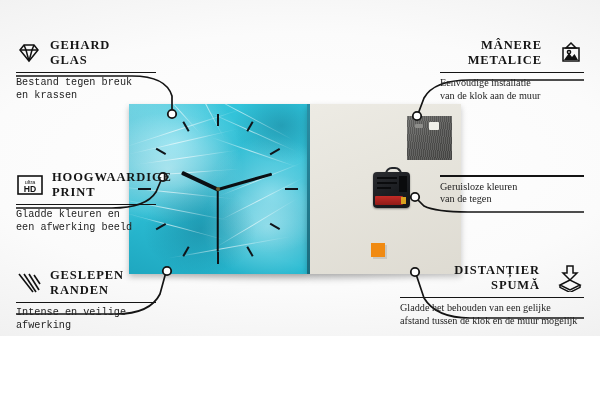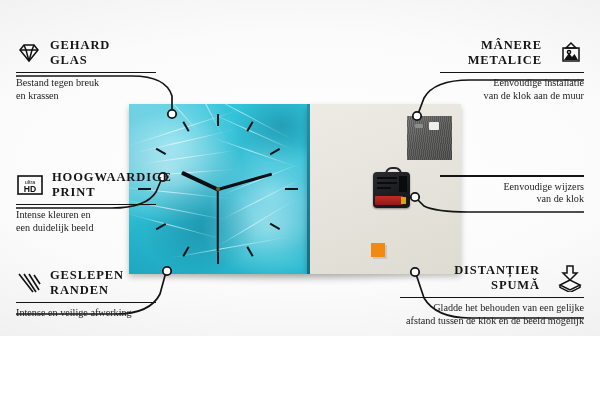--- a/index.html
+++ b/index.html
@@ -94,24 +94,24 @@
   .co-title{
     font-family:"Liberation Serif",serif;font-weight:bold;
     font-size:12.5px;letter-spacing:.9px;color:#151515;line-height:1.22;
     text-transform:uppercase;
   }
   .co-rule{height:1.6px;background:#141414;margin:3px 0 4px 0;}
   .co-sub{
     font-family:"Liberation Serif",serif;font-size:10.2px;color:#232323;line-height:1.26;
   }
   .co-left .co-head{justify-content:flex-start;}
-  .co-left .co-sub{text-align:left;}
+  .co-left .co-sub{text-align:left;font-family:Liberation Mono, monospace;}
   .co-right .co-head{justify-content:flex-end;gap:16px;}
   .co-right .co-title{text-align:right;}
-  .co-right .co-sub{text-align:right;}
+  .co-right .co-sub{text-align:left;}
   .icon-box{flex:0 0 auto;width:26px;height:24px;color:#111;}
   .icon-box svg{display:block;width:100%;height:100%;}
   
   .wires{position:absolute;left:0;top:0;width:600px;height:400px;pointer-events:none;}
 </style>
 </head>
 <body>
 
 <div class="stage">
 
@@ -237,22 +237,22 @@
           <text x="14" y="19" font-family="Liberation Sans, sans-serif" font-size="8.6" font-weight="bold" text-anchor="middle" fill="currentColor">HD</text>
         </svg>
       </span>
       <span class="co-title">
         <span>HOOGWAARDIGE</span><br>
         <span>PRINT</span>
       </span>
     </div>
     <div class="co-rule" style="width:140px;"></div>
     <div class="co-sub">
-      <span>Intense kleuren en</span><br>
-      <span>een duidelijk beeld</span>
+      <span>Gladde kleuren en</span><br>
+      <span>een afwerking beeld</span>
     </div>
   </div>
 
   <div class="callout co-left" style="left:16px;top:268px;width:140px;">
     <div class="co-head">
       <span class="icon-box">
         <svg viewBox="0 0 26 24">
             <g stroke="currentColor" stroke-width="1.6" fill="none">
           <path d="M3 3 L17 21"></path>
               <path d="M8 3 L20 21"></path>
@@ -292,22 +292,22 @@
     <div class="co-rule" style="width:144px;"></div>
     <div class="co-sub">
       <span>Eenvoudige installatie</span><br>
       <span>van de klok aan de muur</span>
     </div>
   </div>
 
   <div class="callout co-right" style="left:440px;top:172px;width:144px;">
     <div class="co-rule" style="width:144px;"></div>
     <div class="co-sub">
-      <span>Eenvoudige wijzers</span><br>
-      <span>van de klok</span>
+      <span>Geruisloze kleuren</span><br>
+      <span>van de tegen</span>
     </div>
   </div>
 
   <div class="callout co-right" style="left:400px;top:263px;width:184px;">
     <div class="co-head">
       <span class="co-title">
         <span>DISTANȚIER</span><br>
         <span>SPUMĂ</span>
       </span>
       <span class="icon-box" style="width:28px;height:28px;">
@@ -316,17 +316,17 @@
           <path d="M11 2 h6 v7 h4 l-7 7 -7-7 h4 Z"></path>
           <path d="M14 16 L4 21 L14 26 L24 21 Z"></path>
           <path d="M4 21 v2.4 L14 28.4 L24 23.4 V21"></path>
             </g>
           </svg>
       </span>
     </div>
     <div class="co-rule" style="width:184px;"></div>
     <div class="co-sub">
       <span>Gladde het behouden van een gelijke</span><br>
-      <span>afstand  tussen de klok en de beeld mogelijk</span>
+      <span>afstand  tussen de klok en de muur mogelijk</span>
     </div>
   </div>
 
 </div>
 
 </body></html>

